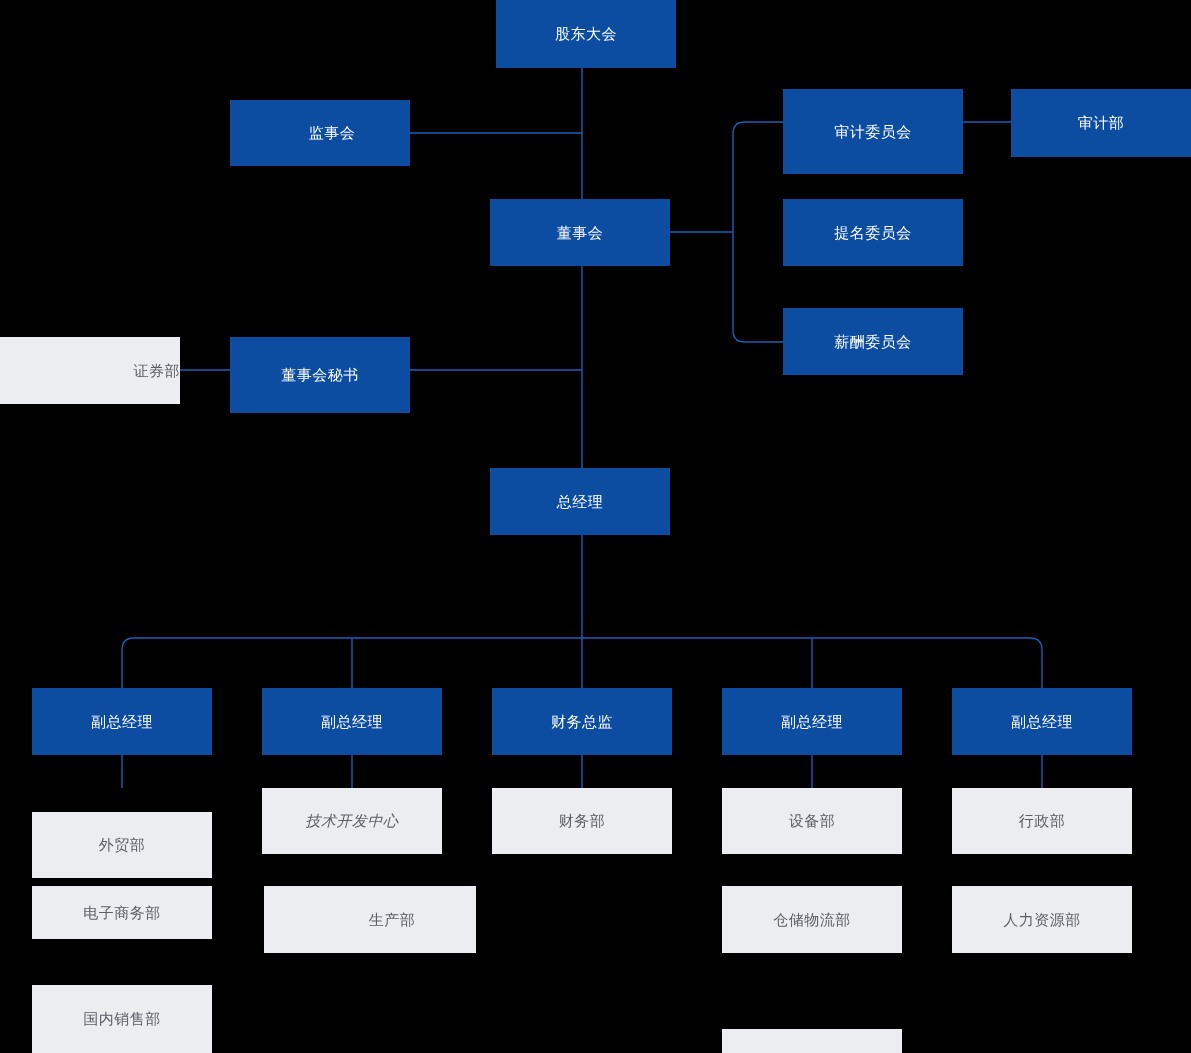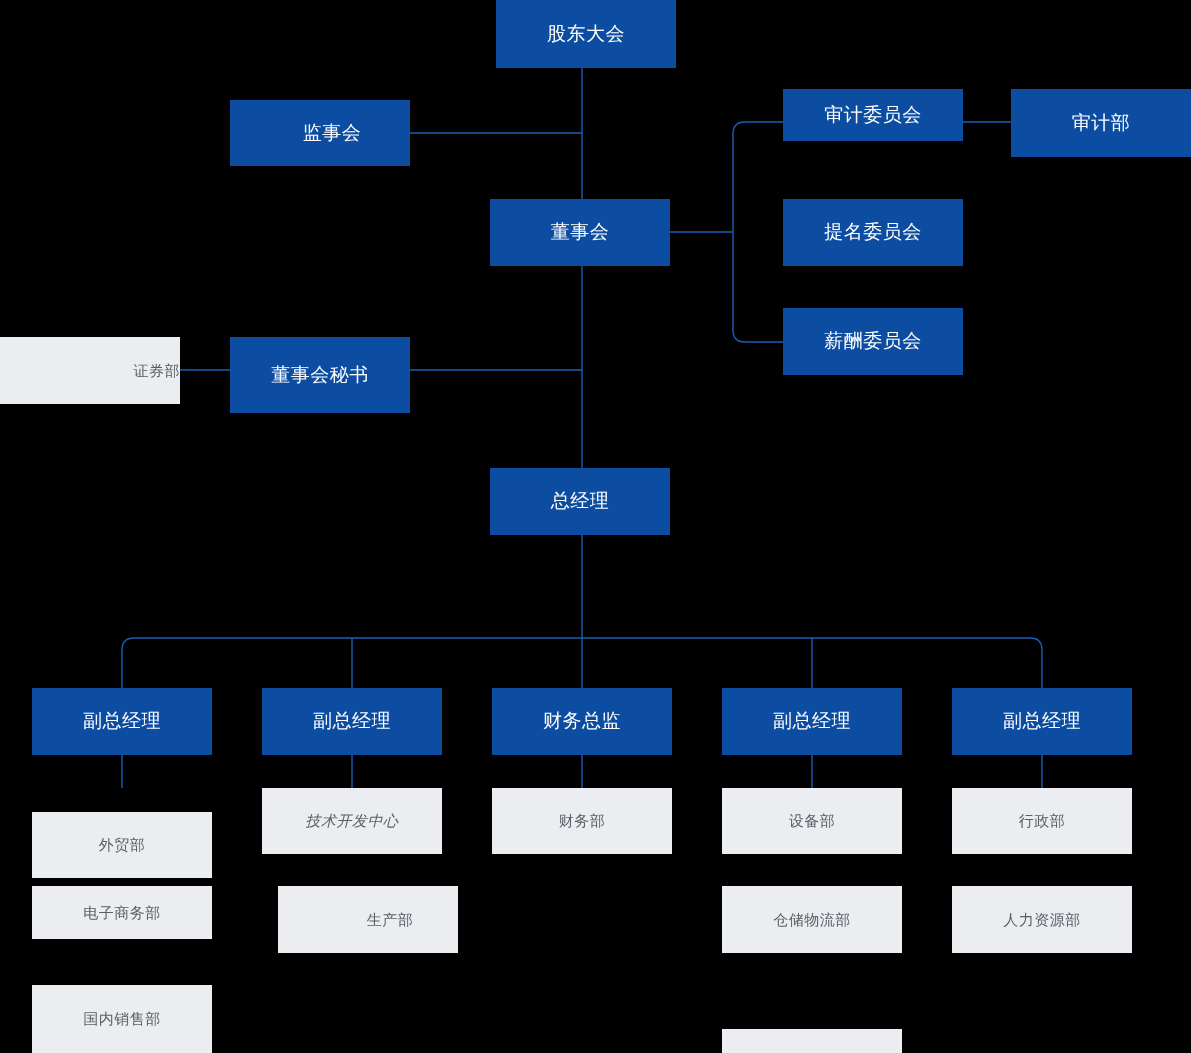--- a/index.html
+++ b/index.html
@@ -33,21 +33,21 @@
     align-items: center;
     justify-content: center;
     text-align: center;
     line-height: 1.3;
     letter-spacing: 0.5px;
     z-index: 5;
   }
   .node.primary {
     background: #0c4da2;
     color: #ffffff;
-    font-size: 19px;
+    font-size: 15px;
   }
   .node.secondary {
     background: #ebedf0;
     color: #5a5f66;
     font-size: 15px;
   }
   .node-label {
     display: block;
     white-space: nowrap;
   }
@@ -76,21 +76,21 @@
       <path d="M 812 755 L 812 788" fill="none" stroke="#1a5fb4" stroke-width="1.4"></path>
       <path d="M 1042 755 L 1042 788" fill="none" stroke="#1a5fb4" stroke-width="1.4"></path>
     </svg>
   <div id="node-layer">
       <div class="node primary" style="left: 496px; top: 0px; width: 180px; height: 68px;">
         <span class="node-label">股东大会</span>
       </div>
       <div class="node primary" style="left: 230px; top: 100px; width: 180px; height: 66px; padding-left: 24px;">
         <span class="node-label">监事会</span>
       </div>
-      <div class="node primary" style="left: 783px; top: 89px; width: 180px; height: 52px;">
+      <div class="node primary" style="left: 783px; top: 89px; width: 180px; height: 85px;">
         <span class="node-label">审计委员会</span>
       </div>
       <div class="node primary" style="left: 1011px; top: 89px; width: 180px; height: 68px;">
         <span class="node-label">审计部</span>
       </div>
       <div class="node primary" style="left: 490px; top: 199px; width: 180px; height: 67px;">
         <span class="node-label">董事会</span>
       </div>
       <div class="node primary" style="left: 783px; top: 199px; width: 180px; height: 67px;">
         <span class="node-label">提名委员会</span>
@@ -133,21 +133,21 @@
       </div>
       <div class="node secondary" style="left: 722px; top: 788px; width: 180px; height: 66px;">
         <span class="node-label">设备部</span>
       </div>
       <div class="node secondary" style="left: 952px; top: 788px; width: 180px; height: 66px;">
         <span class="node-label">行政部</span>
       </div>
       <div class="node secondary" style="left: 32px; top: 886px; width: 180px; height: 53px;">
         <span class="node-label">电子商务部</span>
       </div>
-      <div class="node secondary" style="left: 278px; top: 886px; width: 180px; height: 67px; padding-left: 44px;">
+      <div class="node secondary" style="left: 264px; top: 886px; width: 212px; height: 67px; padding-left: 44px;">
         <span class="node-label">生产部</span>
       </div>
       <div class="node secondary" style="left: 722px; top: 886px; width: 180px; height: 67px;">
         <span class="node-label">仓储物流部</span>
       </div>
       <div class="node secondary" style="left: 952px; top: 886px; width: 180px; height: 67px;">
         <span class="node-label">人力资源部</span>
       </div>
       <div class="node secondary" style="left: 32px; top: 985px; width: 180px; height: 68px;">
         <span class="node-label">国内销售部</span>

